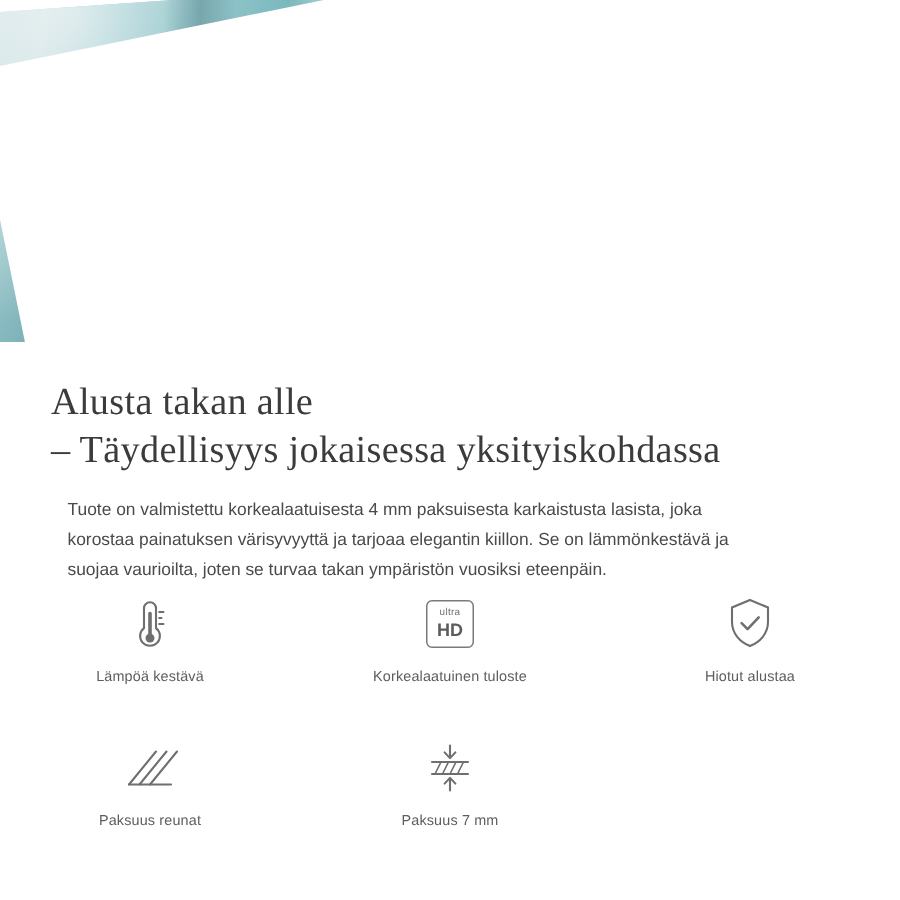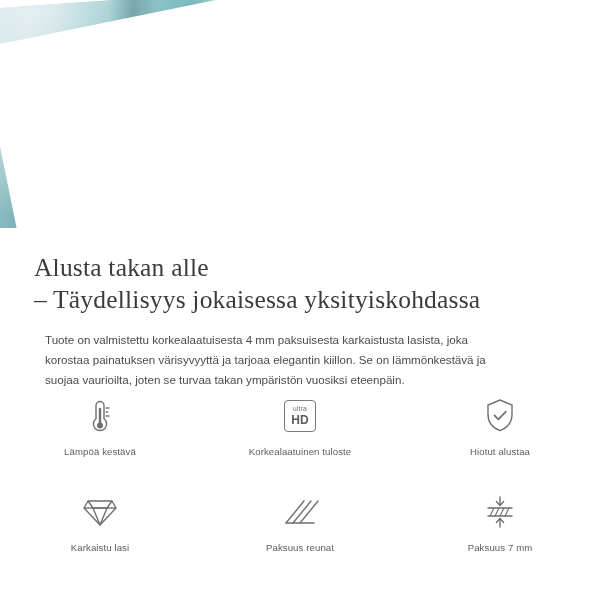--- a/index.html
+++ b/index.html
@@ -246,32 +246,20 @@
     <div class="feature">
       <div class="feature-icon">
         <svg width="36" height="40" viewBox="0 0 36 40" fill="none" stroke="#6f6f6f" stroke-width="1.4">
           <path d="M18 4 L30 9 v9.5 c0 8.2 -5.6 13.6 -12 16.2 c-6.4 -2.6 -12 -8 -12 -16.2 V9 z"></path>
           <polyline points="12.4,19.4 16.4,23.4 23.8,15.6" stroke-width="1.7" stroke-linecap="round" stroke-linejoin="round"></polyline>
         </svg>
       </div>
       <div class="feature-label">Hiotut alustaa</div>
     </div>
 
-    <div class="feature">
-      <div class="feature-icon">
-        <svg width="40" height="36" viewBox="0 0 40 36" fill="none" stroke="#6f6f6f" stroke-width="1.4" stroke-linejoin="round">
-          <path d="M8 7 H32 L36 14 L20 31 L4 14 Z"></path>
-          <path d="M4 14 H36"></path>
-          <path d="M8 7 L13 14 L20 31"></path>
-          <path d="M32 7 L27 14 L20 31"></path>
-          <path d="M13 14 H27"></path>
-        </svg>
-      </div>
-      <div class="feature-label">Karkaistu lasi</div>
-    </div>
 
     <div class="feature">
       <div class="feature-icon">
         <svg width="40" height="34" viewBox="0 0 40 34" fill="none" stroke="#6f6f6f" stroke-width="1.4" stroke-linecap="round">
           <path d="M6 28 L24 6"></path>
           <path d="M13 28 L31 6"></path>
           <path d="M20 28 L38 6"></path>
           <path d="M6 28 H34"></path>
         </svg>
       </div>

